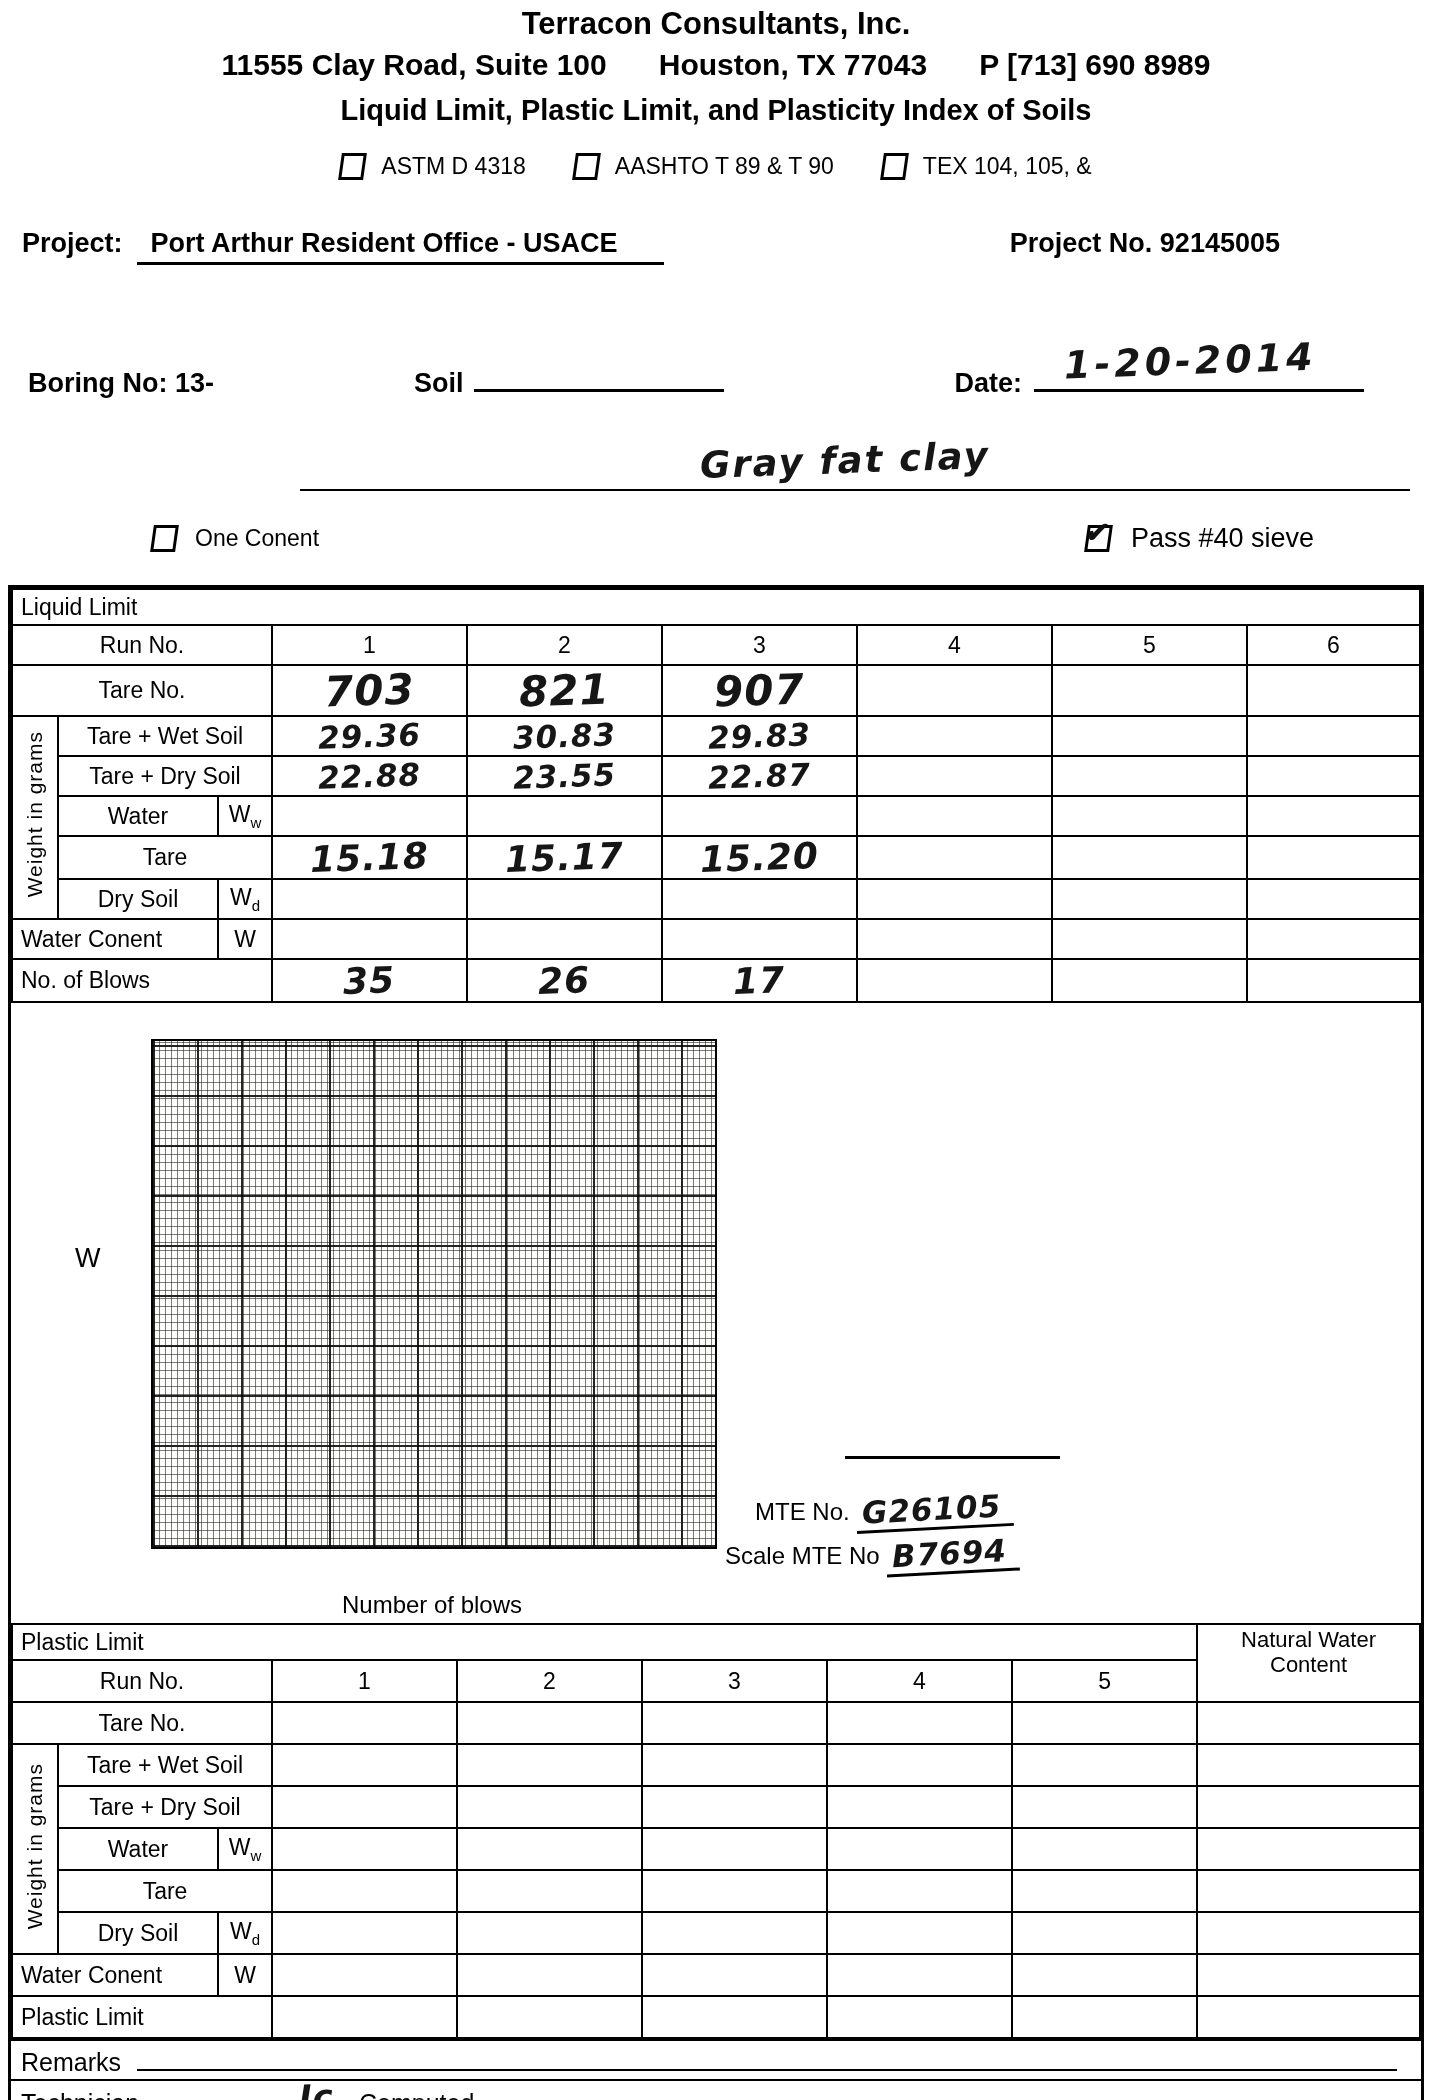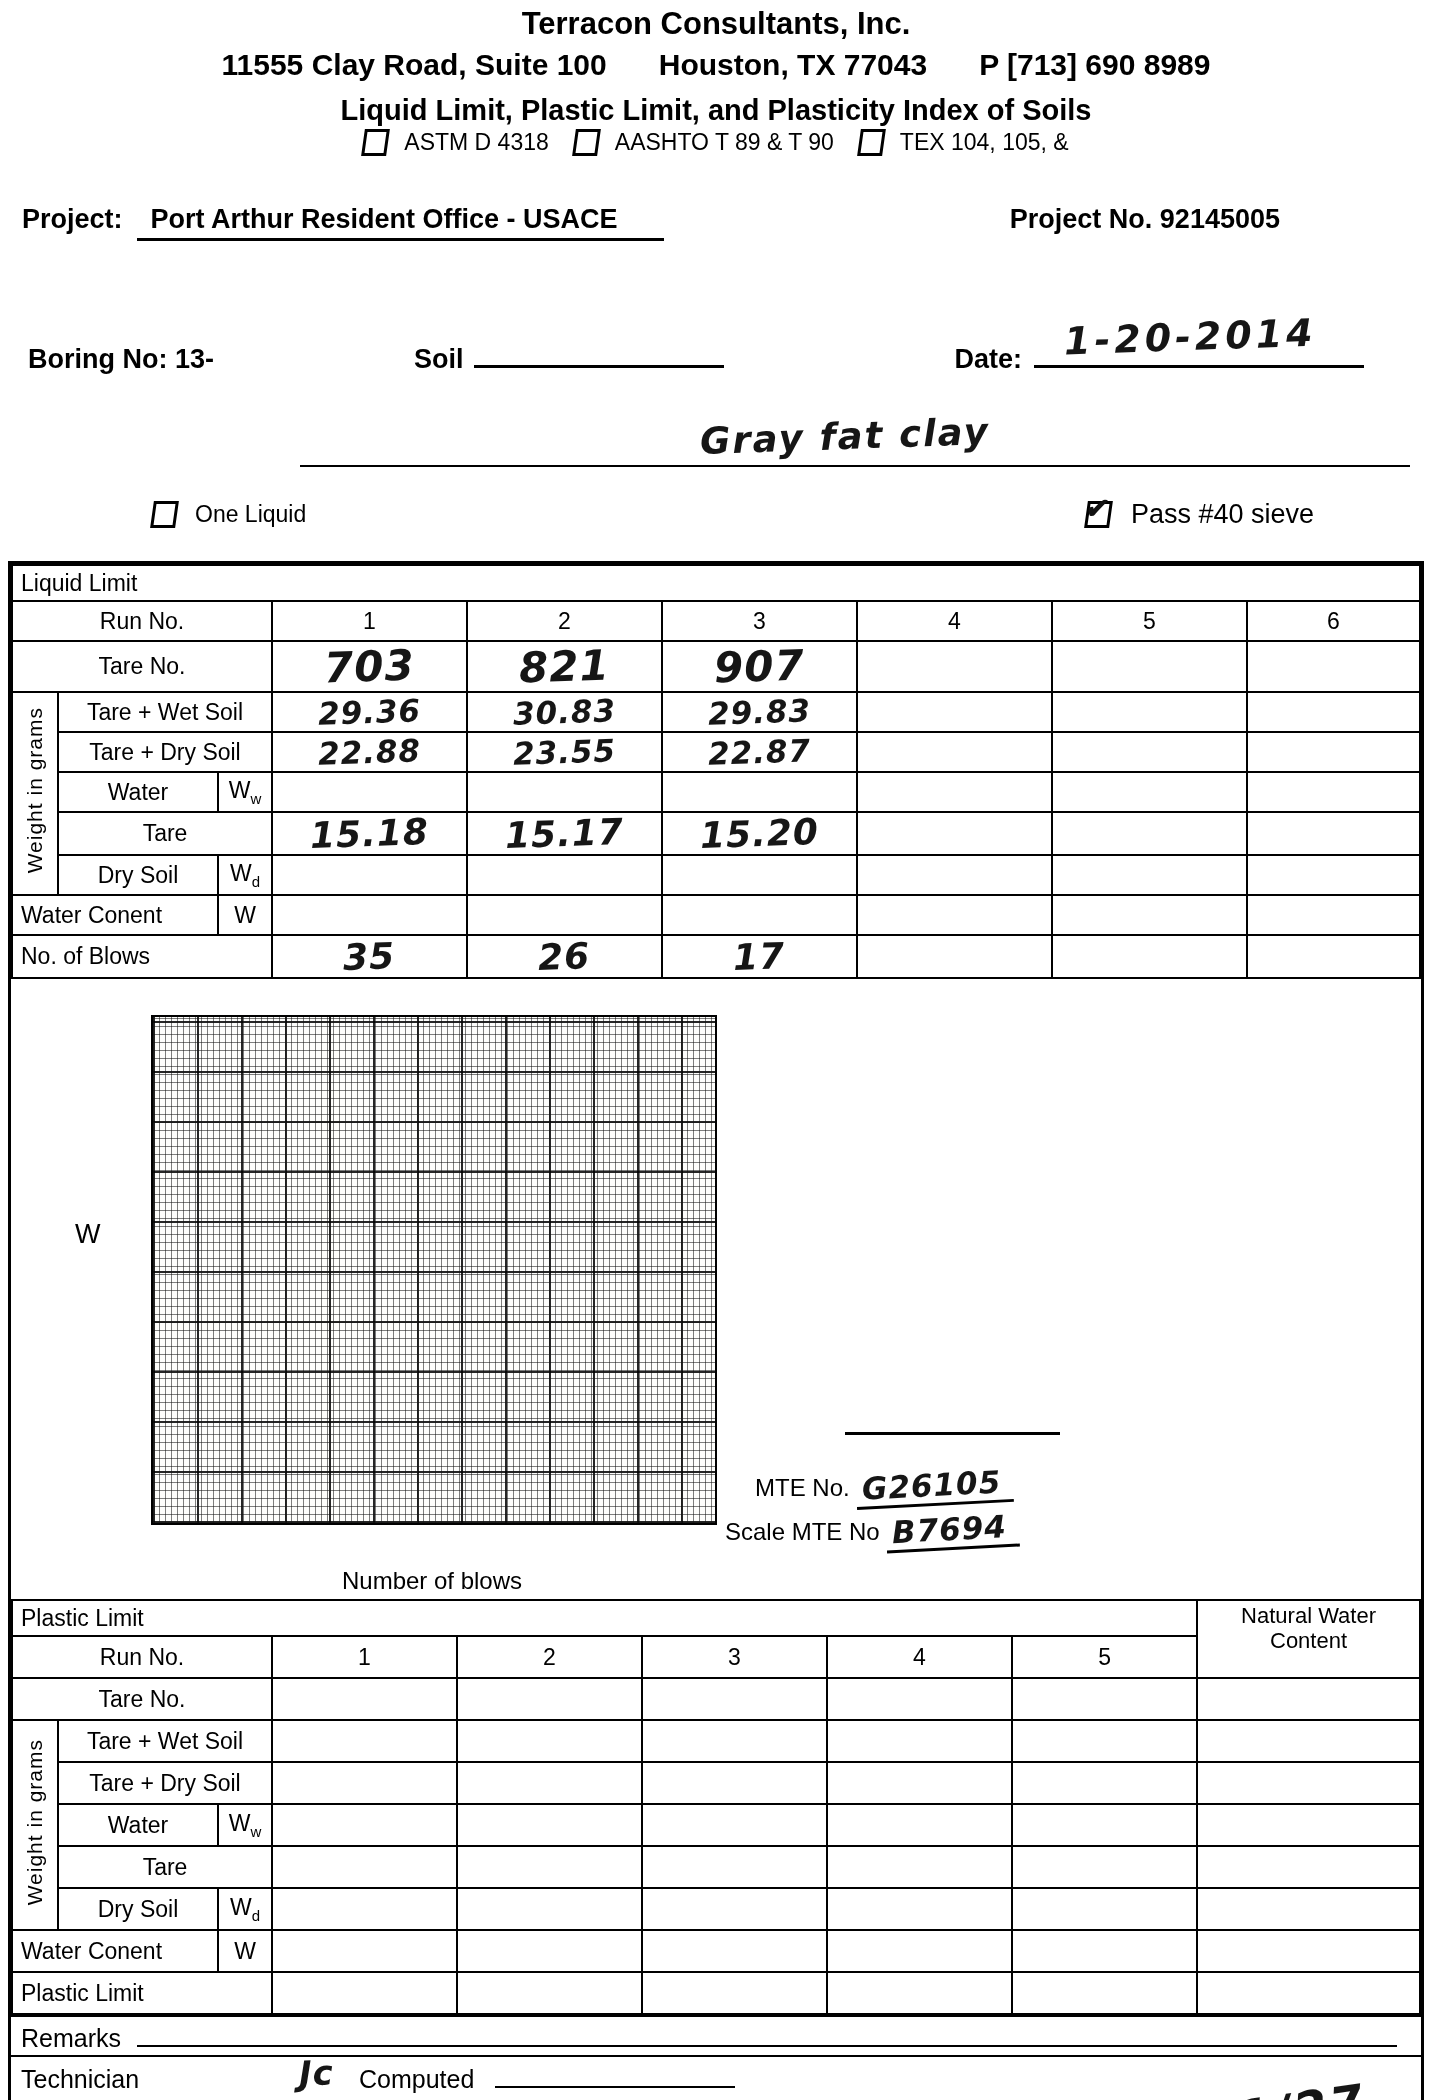--- a/index.html
+++ b/index.html
@@ -14,21 +14,21 @@
     font-family:"DejaVu Sans",cursive;
     font-style:italic;font-weight:600;color:#161616;
     display:inline-block;transform:rotate(-2deg);
     letter-spacing:1px;white-space:nowrap;
   }
 
   
   .company{margin-top:6px;text-align:center;font-weight:bold;font-size:31px;}
   .addr{margin-top:6px;display:flex;justify-content:center;gap:52px;font-weight:bold;font-size:30px;}
   .form-title{margin-top:12px;text-align:center;font-weight:bold;font-size:29px;}
-  .standards{margin-top:2px;display:flex;justify-content:center;gap:25px;align-items:center;font-size:23px;}
+  .standards{margin-top:26px;display:flex;justify-content:center;gap:48px;align-items:center;font-size:23px;}
   .std{display:flex;align-items:center;gap:16px;}
   .cb{width:19px;height:21px;border:3.5px solid #000;display:inline-block;transform:skewX(-8deg);position:relative;flex:0 0 auto;}
   .cb .tick{position:absolute;left:-4px;top:-12px;font-size:28px;font-weight:bold;color:#111;font-style:normal;}
 
   
   .project-row{margin-top:48px;padding:0 22px;display:flex;align-items:baseline;font-size:27px;font-weight:bold;}
   .project-name{border-bottom:3px solid #000;padding:0 46px 3px 14px;margin-left:14px;}
   .project-no{margin-left:auto;margin-right:130px;}
   .boring-row{margin-top:84px;padding:0 28px;display:flex;align-items:baseline;font-size:27px;font-weight:bold;}
   .depth-label{margin-left:200px;}
@@ -139,21 +139,21 @@
   </div>
 
   <div class="soil-row">
     <div class="soil-line"></div>
     <span class="hw soil-note">Gray fat clay</span>
   </div>
 
   <div class="options-row">
     <span class="opt-left">
       <span class="cb"></span>
-      <span>One Liquid</span>
+      <span>One Conent</span>
     </span>
     <span class="opt-right">
       <span class="cb">
           <span class="tick">✔</span>
         </span>
       <span>Pass #40 sieve</span>
     </span>
   </div>
 
   <div class="form-box">

